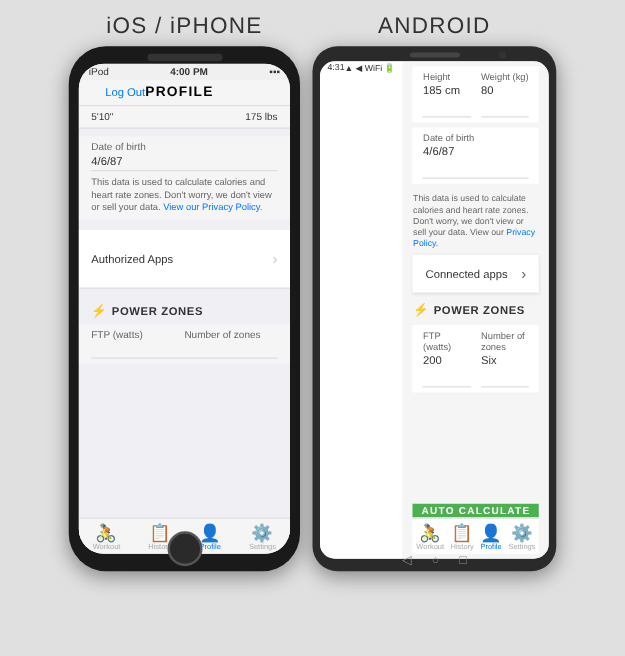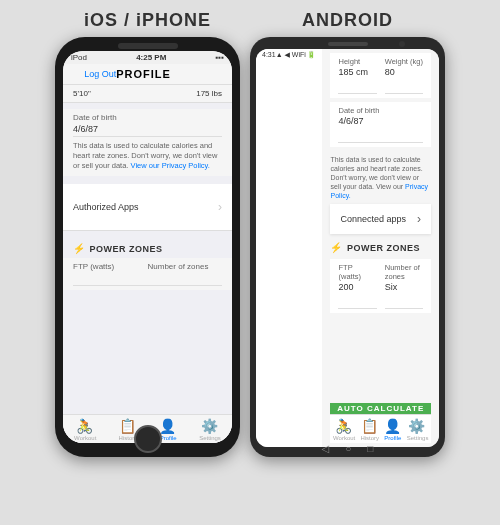--- a/index.html
+++ b/index.html
@@ -29,21 +29,21 @@
 
     
     .platform-col {
       display: flex;
       flex-direction: column;
       align-items: center;
     }
 
     .platform-title {
       font-size: 18px;
-      font-weight: 700;
+      font-weight: 400;
       color: #333;
       letter-spacing: 1px;
       margin-bottom: 6px;
       text-align: left;
     }
 
     
     .iphone-device {
       width: 185px;
       height: 420px;
@@ -505,21 +505,21 @@
   <div class="platform-col">
     <div class="platform-title">iOS / iPHONE</div>
 
     <div class="iphone-device">
       <div class="iphone-home-btn"></div>
 
       <div class="iphone-screen">
 
         <div class="ios-status-bar">
           <span class="ios-status-left">iPod</span>
-          <span class="ios-status-center">4:25 PM</span>
+          <span class="ios-status-center">4:00 PM</span>
           <span class="ios-status-right">
             <span>▪▪▪</span>
           </span>
         </div>
 
         <div class="ios-nav-bar">
           <span class="ios-nav-back">Log Out</span>
           <span class="ios-nav-title">PROFILE</span>
           <span class="ios-nav-spacer"></span>
         </div>

